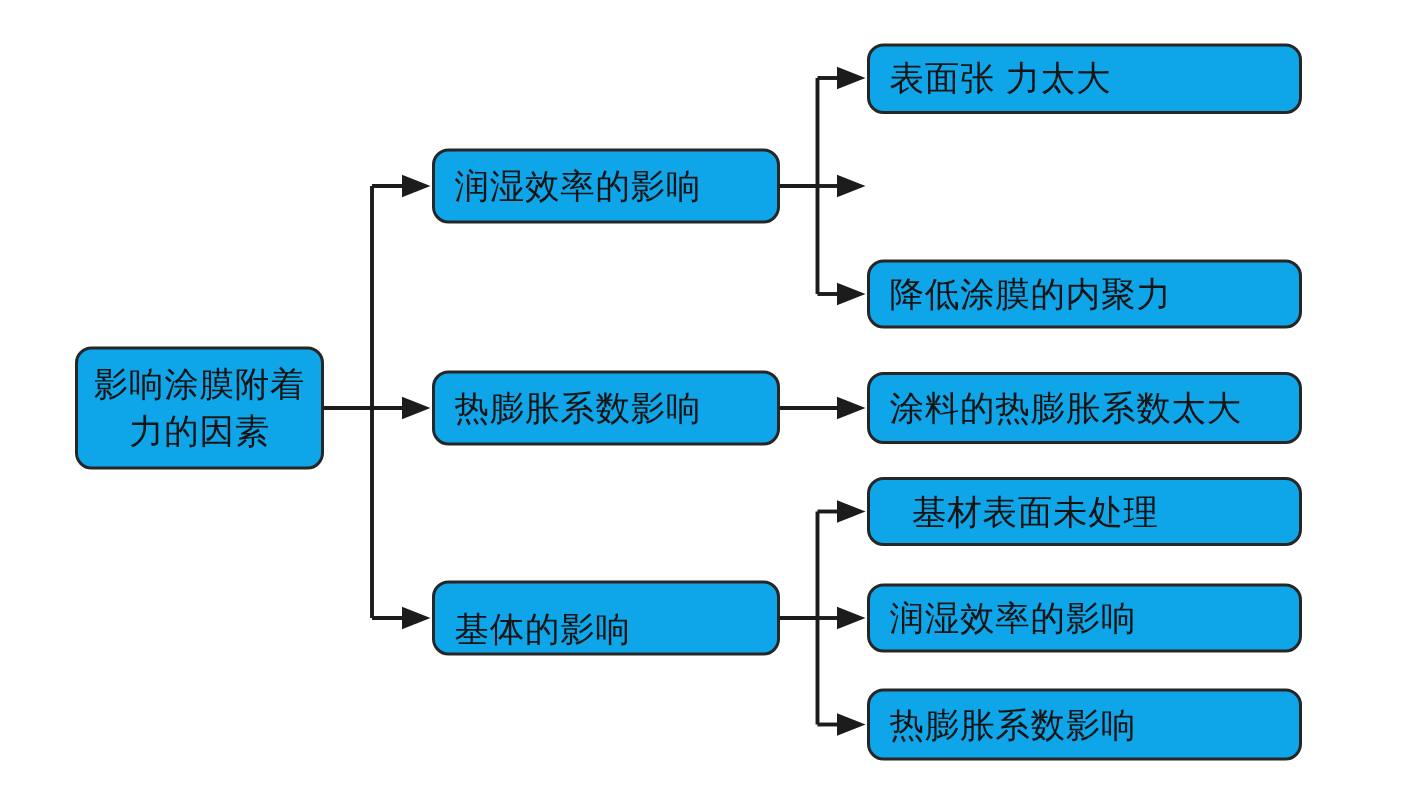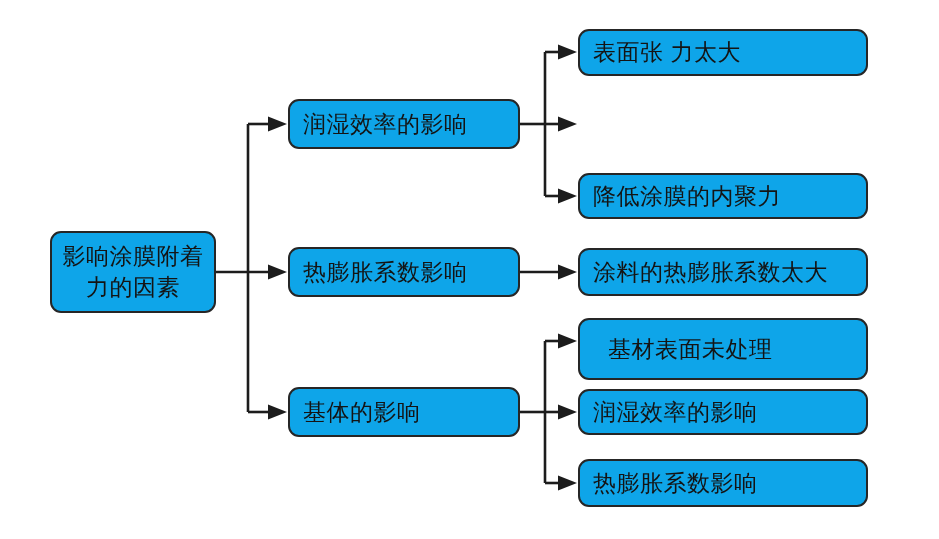--- a/index.html
+++ b/index.html
@@ -70,36 +70,36 @@
   <div class="node root" style="left:50px; top:231px; width:166px; height:82px;">
     <span>影响涂膜附着力的因素</span>
   </div>
 
   <div class="node branch" style="left:288px; top:99px; width:232px; height:50px;">
     <span>润湿效率的影响</span>
   </div>
   <div class="node branch" style="left:288px; top:247px; width:232px; height:50px;">
     <span>热膨胀系数影响</span>
   </div>
-  <div class="node branch" style="left:288px; top:387px; width:232px; height:50px;">
+  <div class="node branch" style="left:288px; top:387px; width:232px; height:50px;align-items:flex-end;">
     <span>基体的影响</span>
   </div>
 
   <div class="node leaf" style="left:578px; top:29px; width:290px; height:47px;">
     <span>表面张 力太大</span>
   </div>
   <div class="node leaf" style="left:578px; top:173px; width:290px; height:46px;">
     <span>降低涂膜的内聚力</span>
   </div>
 
   <div class="node leaf" style="left:578px; top:248px; width:290px; height:48px;text-align:right;">
     <span>涂料的热膨胀系数太大</span>
   </div>
 
-  <div class="node leaf" style="left:578px; top:318px; width:290px; height:62px;padding-left:28px;">
+  <div class="node leaf" style="left:578px; top:318px; width:290px; height:46px;padding-left:28px;">
     <span>基材表面未处理</span>
   </div>
   <div class="node leaf" style="left:578px; top:389px; width:290px; height:46px;">
     <span>润湿效率的影响</span>
   </div>
   <div class="node leaf" style="left:578px; top:459px; width:290px; height:48px;">
     <span>热膨胀系数影响</span>
   </div>
 
 </div>

